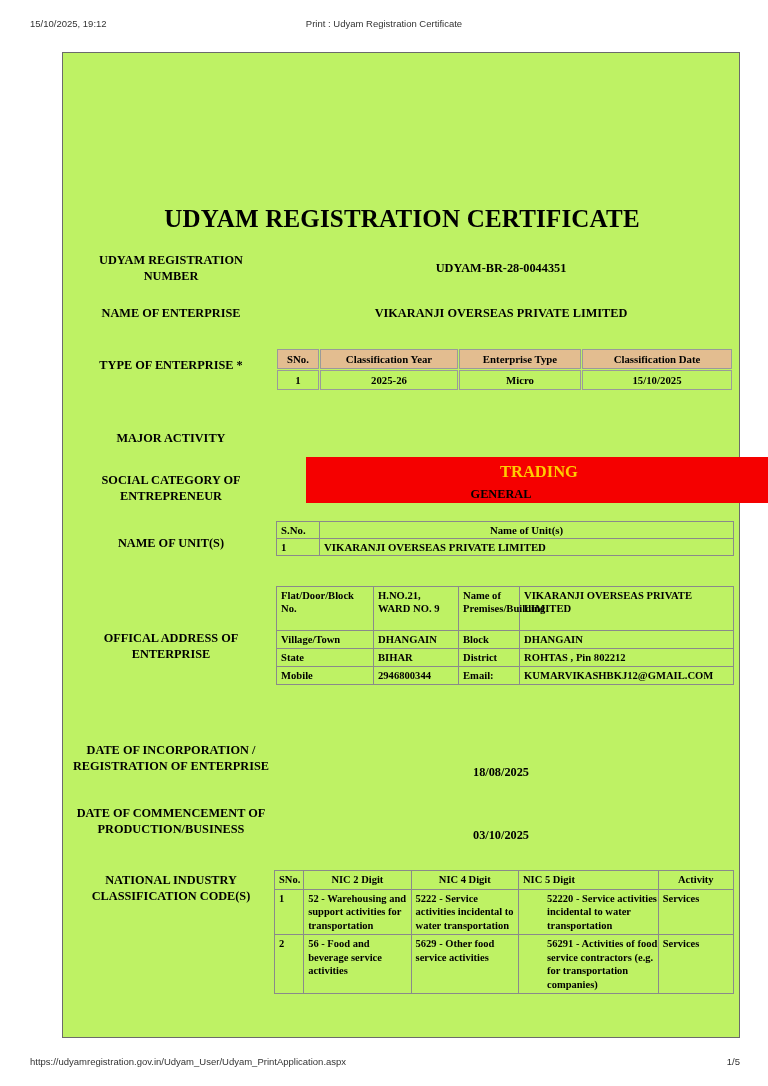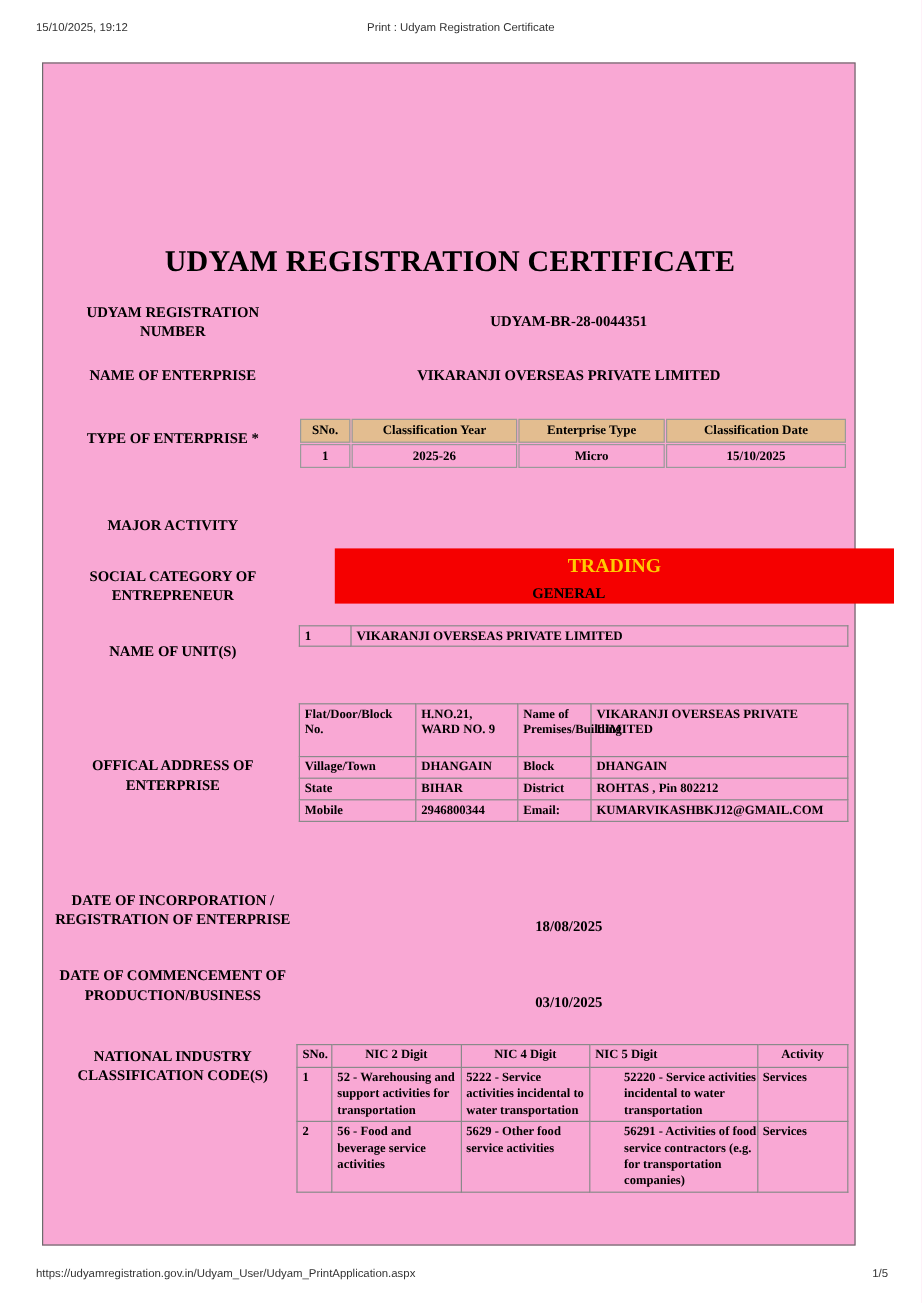--- a/index.html
+++ b/index.html
@@ -39,27 +39,27 @@
     font-family: "Liberation Sans", sans-serif;
     font-size: 9.5px;
     color: #333;
   }
   .print-footer .pf-left  { position: absolute; left: 30px; top: 0; }
   .print-footer .pf-right { position: absolute; right: 28px; top: 0; }
 
   
   .cert-frame {
     position: absolute;
-    left: 35px;
+    left: 62px;
     top: 52px;
     width: 678px;
     height: 986px;
     border: 1.5px solid #6b6b6b;
     box-sizing: border-box;
-    background: #f9a8d4;
+    background: #bef264;
   }
 
   .cert-inner {
     position: absolute;
     left: 0;
     top: 0;
     width: 678px;
     height: 986px;
   }
 
@@ -266,20 +266,24 @@
       <div class="lbl">SOCIAL CATEGORY OF ENTREPRENEUR</div>
       <div class="val" style="top:14px;">GENERAL</div>
     </div>
 
     <div class="row" style="top:483px;">
       <div class="lbl">NAME OF UNIT(S)</div>
     </div>
     <div class="units-table">
       <table class="grid">
         <tbody>
+            <tr>
+          <td class="u-sno">S.No.</td>
+          <td class="u-head">Name of Unit(s)</td>
+        </tr>
         <tr>
           <td class="u-sno">1</td>
           <td>VIKARANJI OVERSEAS PRIVATE LIMITED</td>
         </tr>
       </tbody>
         </table>
     </div>
 
     <div class="row" style="top:578px;">
       <div class="lbl">OFFICAL ADDRESS OF ENTERPRISE</div>

